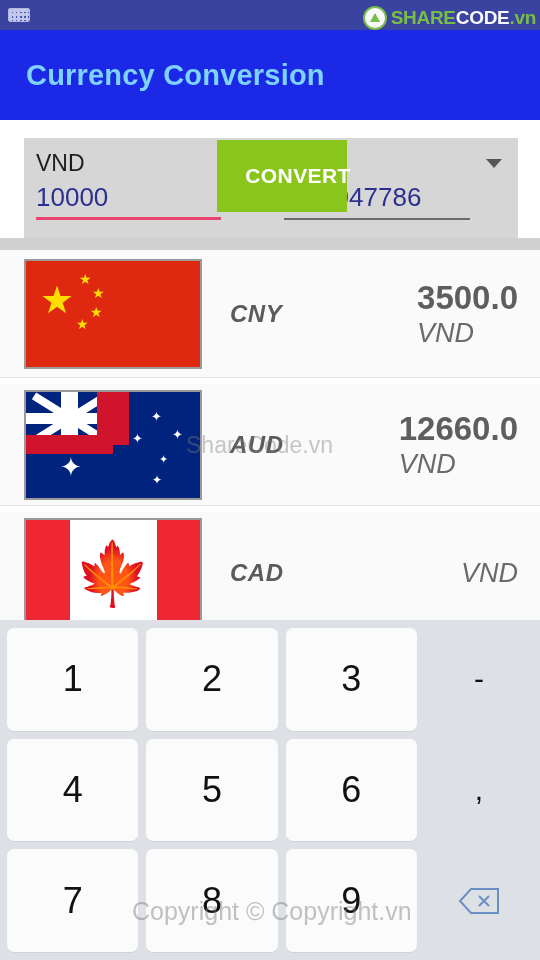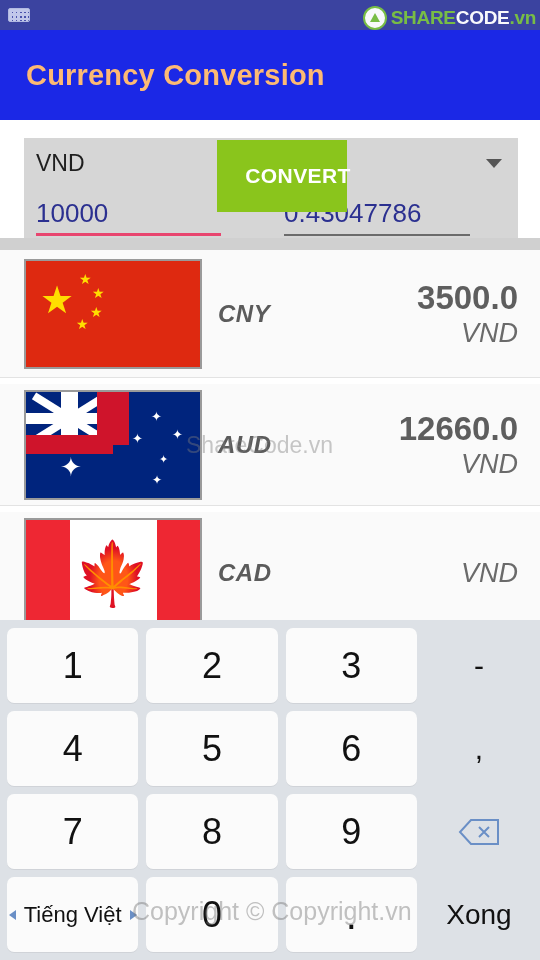--- a/index.html
+++ b/index.html
@@ -165,21 +165,21 @@
     top: 30px; left: 0;
     width: 540px; height: 90px;
     background: #1b28e6;
     display: flex;
     align-items: center;
     box-sizing: border-box;
     padding-left: 26px;
     z-index: 4;
   }
   .app-bar .title {
-    color: #fdba74;
+    color: #7dd3fc;
     font-size: 29px;
     font-weight: bold;
     letter-spacing: .2px;
   }
 
   
   .content {
     position: absolute;
     top: 120px; left: 0;
     width: 540px;
@@ -216,21 +216,21 @@
   }
   .caret {
     margin-left: auto;
     margin-right: 6px;
     width: 0; height: 0;
     border-left: 8px solid transparent;
     border-right: 8px solid transparent;
     border-top: 9px solid #555555;
   }
   .value-row {
-    margin-top: 16px;
+    margin-top: 0;
     height: 40px;
     position: relative;
   }
   .value-text {
     font-size: 26px;
     color: #2b3090;
     line-height: 34px;
     white-space: nowrap;
   }
   .underline {
@@ -285,26 +285,25 @@
     box-sizing: border-box;
     flex: 0 0 auto;
     overflow: hidden;
     position: relative;
   }
   .code {
     font-size: 24px;
     font-style: italic;
     font-weight: bold;
     color: #5b5b5b;
-    margin-left: 16px;
+    margin-left: 28px;
     letter-spacing: .5px;
   }
   .rate-block {
     margin-left: auto;
-    text-align: right;
   }
   .rate-val {
     font-size: 33px;
     font-weight: bold;
     color: #5e5e5e;
     line-height: 38px;
   }
   .rate-cur {
     font-size: 27px;
     font-style: italic;
@@ -580,28 +579,18 @@
       <div class="key func">
         <span class="bksp">
           <svg viewBox="0 0 44 30" fill="none">
             <path d="M14 3 L41 3 L41 27 L14 27 L3 15 Z" stroke="#6a8fc6" stroke-width="2"></path>
             <path d="M22 10 L32 20 M32 10 L22 20" stroke="#6a8fc6" stroke-width="2"></path>
           </svg>
         </span>
       </div>
     </div>
 
-    <div class="kb-row">
-      <div class="key lang">
-        <span class="arrow-l"></span>
-        <span>Tiếng Việt</span>
-        <span class="arrow-r"></span>
-      </div>
-      <div class="key">0</div>
-      <div class="key period">.</div>
-      <div class="key func done">Xong</div>
-    </div>
 
   </div>
 
   <div class="wm-text wm-bottom">Copyright © Copyright.vn</div>
 
 </div>
 
 </body></html>

